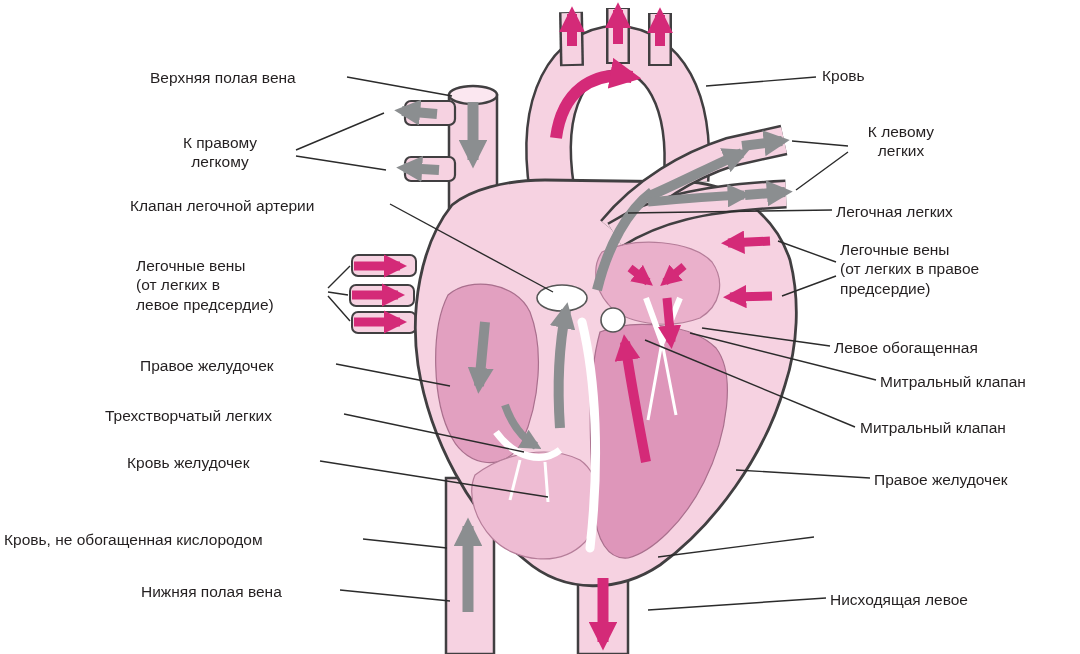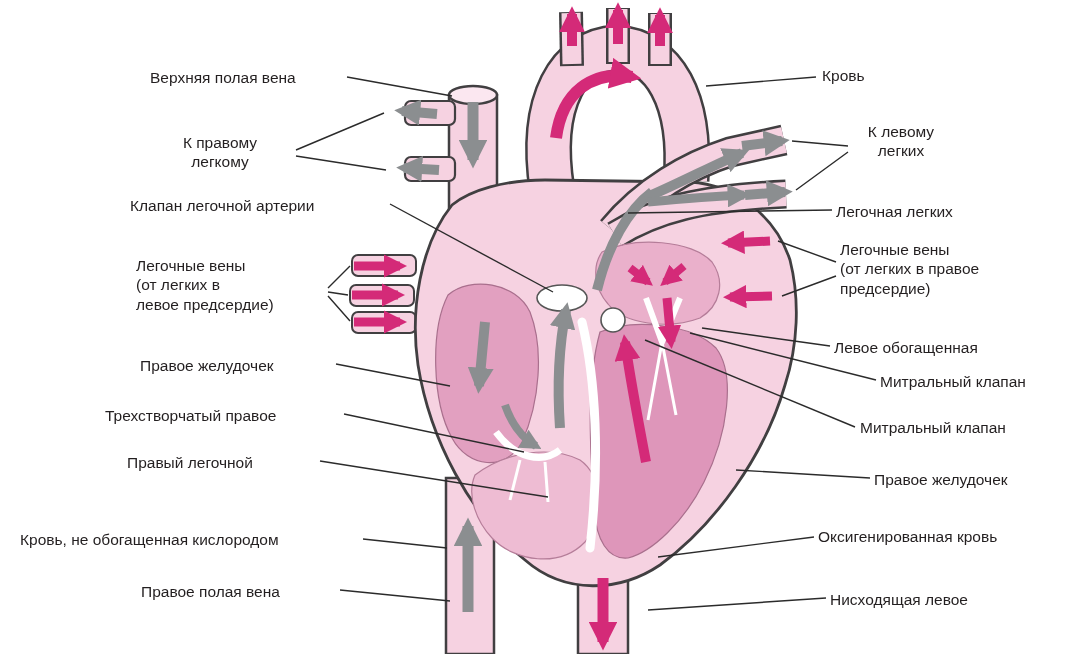--- a/index.html
+++ b/index.html
@@ -165,32 +165,31 @@
   </svg>
 
   <div class="lbl" style="left:150px;top:68px">Верхняя полая вена</div>
   <div class="lbl center" style="left:165px;top:133px;width:110px">К правому
 легкому</div>
   <div class="lbl" style="left:130px;top:196px">Клапан легочной артерии</div>
   <div class="lbl" style="left:136px;top:256px">Легочные вены
 (от легких в
 левое предсердие)</div>
   <div class="lbl" style="left:140px;top:356px">Правое желудочек</div>
-  <div class="lbl" style="left:105px;top:406px">Трехстворчатый правое</div>
-  <div class="lbl" style="left:127px;top:453px">Правый легочной</div>
-  <div class="lbl" style="left:20px;top:530px">Кровь, не обогащенная кислородом</div>
-  <div class="lbl" style="left:141px;top:582px">Правое полая вена</div>
+  <div class="lbl" style="left:105px;top:406px">Трехстворчатый легких</div>
+  <div class="lbl" style="left:127px;top:453px">Кровь желудочек</div>
+  <div class="lbl" style="left:4px;top:530px">Кровь, не обогащенная кислородом</div>
+  <div class="lbl" style="left:141px;top:582px">Нижняя полая вена</div>
 
   <div class="lbl" style="left:822px;top:66px">Кровь</div>
   <div class="lbl center" style="left:850px;top:122px;width:102px">К левому
 легких</div>
   <div class="lbl" style="left:836px;top:202px">Легочная легких</div>
   <div class="lbl" style="left:840px;top:240px">Легочные вены
 (от легких в правое
 предсердие)</div>
   <div class="lbl" style="left:834px;top:338px">Левое обогащенная</div>
   <div class="lbl" style="left:880px;top:372px">Митральный клапан</div>
   <div class="lbl" style="left:860px;top:418px">Митральный клапан</div>
   <div class="lbl" style="left:874px;top:470px">Правое желудочек</div>
-  <div class="lbl" style="left:818px;top:527px">Оксигенированная кровь</div>
   <div class="lbl" style="left:830px;top:590px">Нисходящая левое</div>
 
 </div>
 
 </body></html>

